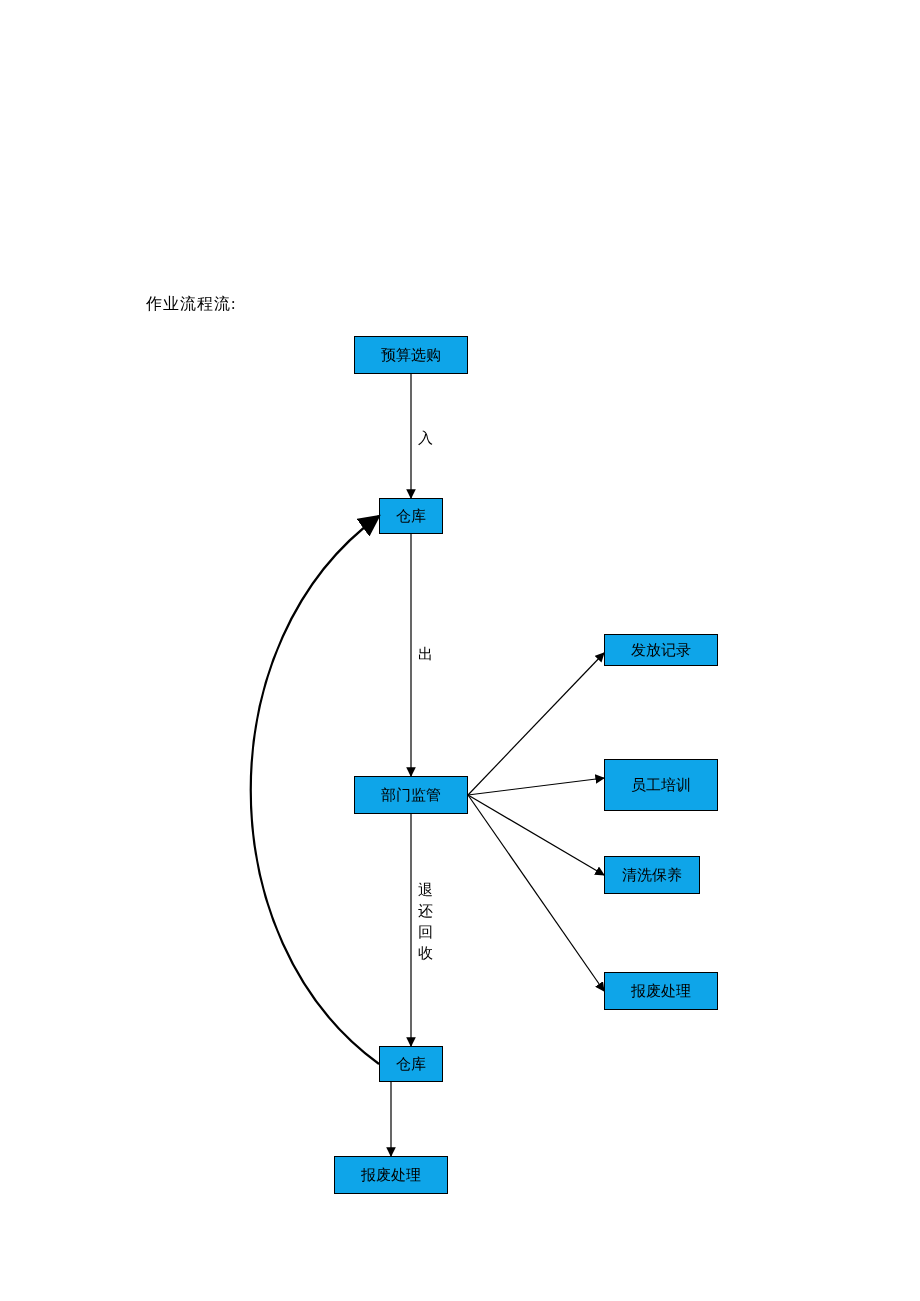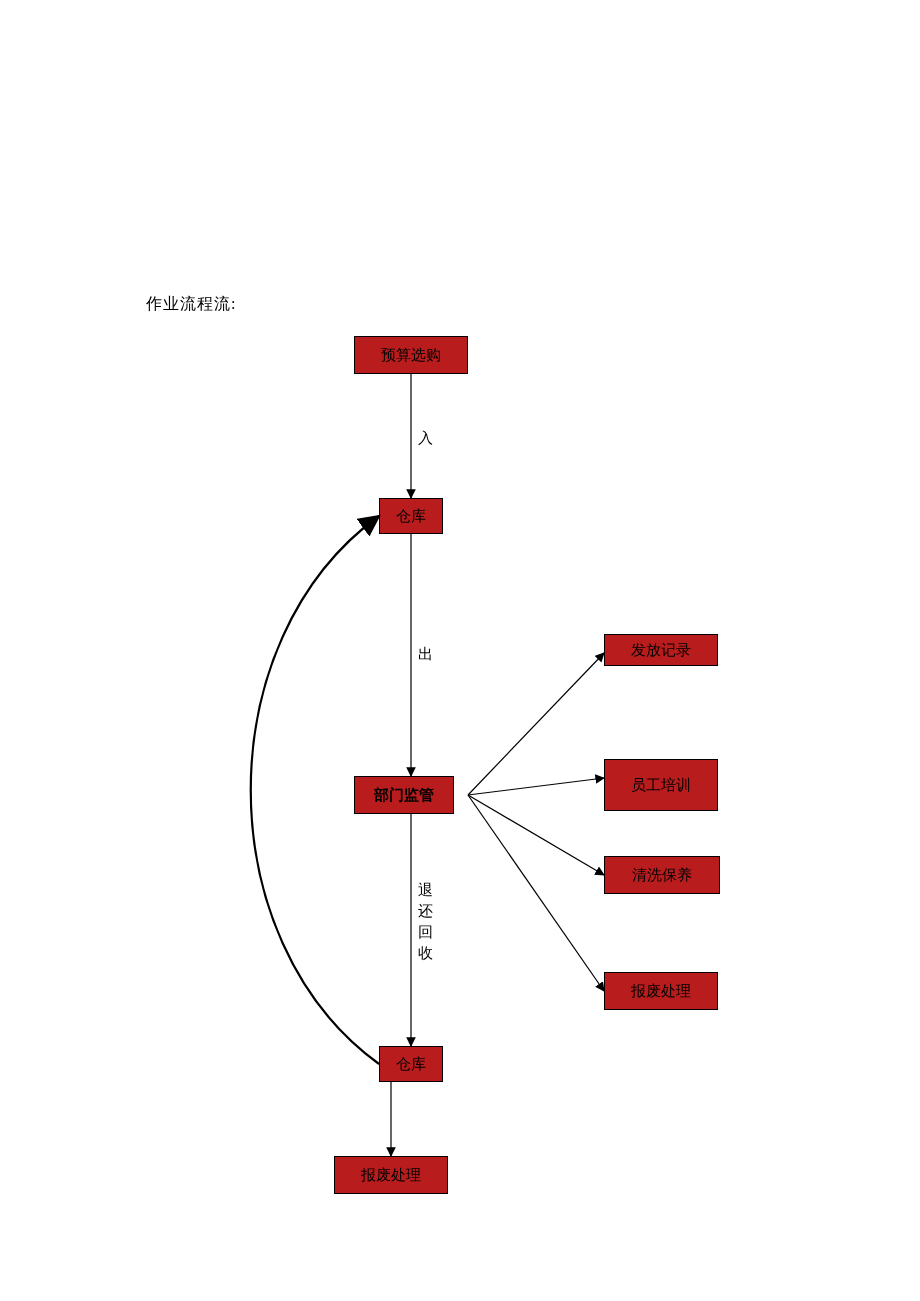--- a/index.html
+++ b/index.html
@@ -21,21 +21,21 @@
     position: absolute;
     left: 118px;
     top: 294px;
     font-size: 16px;
     color: #000;
     letter-spacing: 1px;
   }
   .node {
     position: absolute;
     border: 1px solid #000;
-    background: #b91c1c;
+    background: #0ea5e9;
     font-size: 15px;
     color: #000;
     display: flex;
     align-items: center;
     justify-content: center;
     box-sizing: border-box;
     white-space: nowrap;
   }
   .edge-label {
     position: absolute;
@@ -57,31 +57,31 @@
 <body>
 
 <div class="page">
 
   <div class="heading">作业流程流:</div>
 
   <div class="node" style="left:326px; top:336px; width:114px; height:38px;">预算选购</div>
 
   <div class="node" style="left:351px; top:498px; width:64px; height:36px;">仓库</div>
 
-  <div class="node" style="left:326px; top:776px; width:100px; height:38px;font-weight:bold;">部门监管</div>
+  <div class="node" style="left:326px; top:776px; width:114px; height:38px;">部门监管</div>
 
   <div class="node" style="left:351px; top:1046px; width:64px; height:36px;">仓库</div>
 
   <div class="node" style="left:306px; top:1156px; width:114px; height:38px;">报废处理</div>
 
   <div class="node" style="left:576px; top:634px; width:114px; height:32px;">发放记录</div>
 
   <div class="node" style="left:576px; top:759px; width:114px; height:52px;">员工培训</div>
 
-  <div class="node" style="left:576px; top:856px; width:116px; height:38px;">清洗保养</div>
+  <div class="node" style="left:576px; top:856px; width:96px; height:38px;">清洗保养</div>
 
   <div class="node" style="left:576px; top:972px; width:114px; height:38px;">报废处理</div>
 
   <div class="edge-label" style="left:390px; top:428px;">入</div>
 
   <div class="edge-label" style="left:390px; top:644px;">出</div>
 
   <div class="edge-label" style="left:390px; top:880px; white-space:pre;">退
 还
 回

